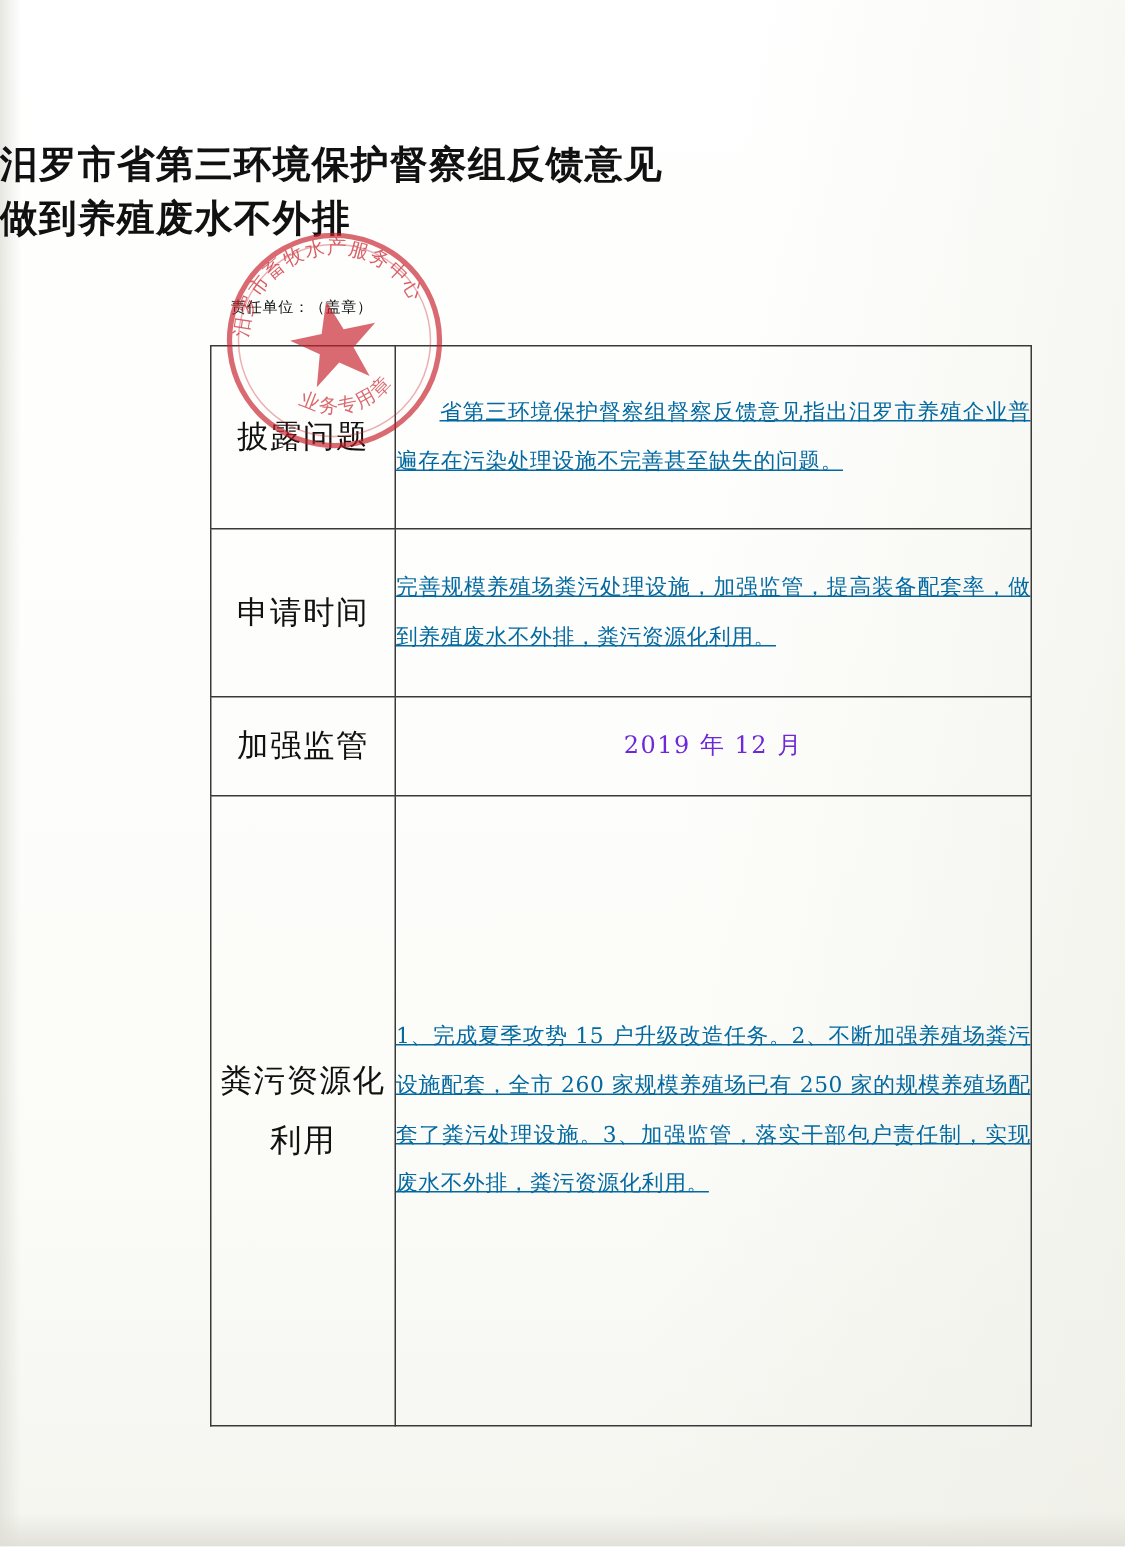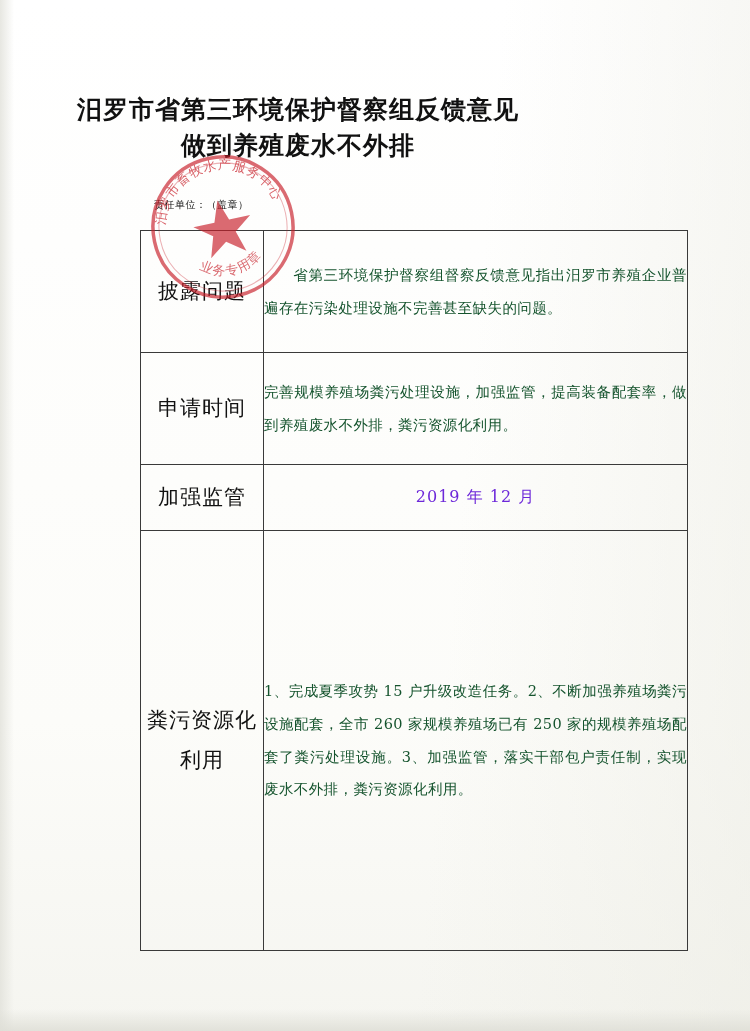--- a/index.html
+++ b/index.html
@@ -28,21 +28,21 @@
     background:
       linear-gradient(95deg, rgba(250,250,245,0) 60%, rgba(236,236,228,0.55) 100%),
       linear-gradient(180deg, rgba(255,255,255,1) 0%, rgba(252,252,249,1) 70%, rgba(245,245,240,1) 100%);
     pointer-events: none;
   }
   .title-block {
     position: absolute;
     left: 0;
     top: 92px;
     width: 596px;
-    text-align: center;
+    text-align: left;
   }
   .title-line {
     font-family: "DejaVu Serif", serif;
     font-weight: bold;
     font-size: 25px;
     letter-spacing: 1px;
     color: #111;
     line-height: 1.45;
   }
   .meta-row {
@@ -91,24 +91,25 @@
     font-size: 21px;
     color: #111;
     letter-spacing: 1px;
     line-height: 1.9;
     padding: 6px 4px;
   }
   td.content-cell {
     padding: 14px 18px 14px 16px;
     font-family: "DejaVu Serif", serif;
     font-size: 14.5px;
-    color: #14532d;
+    color: #0369a1;
     line-height: 2.25;
     text-align: justify;
     letter-spacing: 0.4px;
+    text-decoration: underline;
   }
   td.content-center {
     text-align: center;
     font-family: "DejaVu Serif", serif;
     font-size: 16px;
     letter-spacing: 1px;
     color: #6d28d9;
     padding: 10px;
   }
   .row-issue { height: 122px; }

